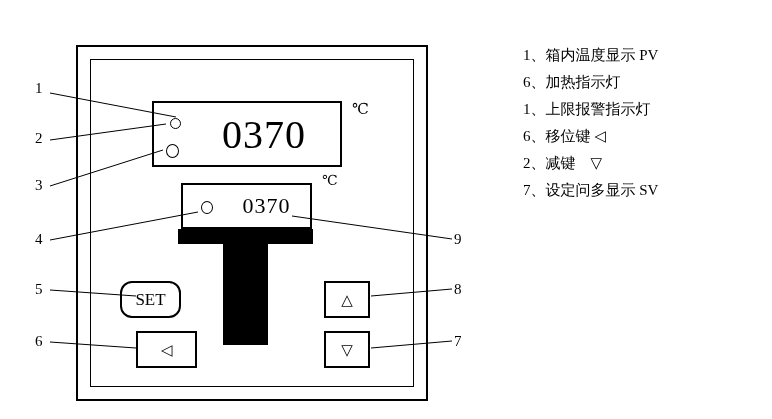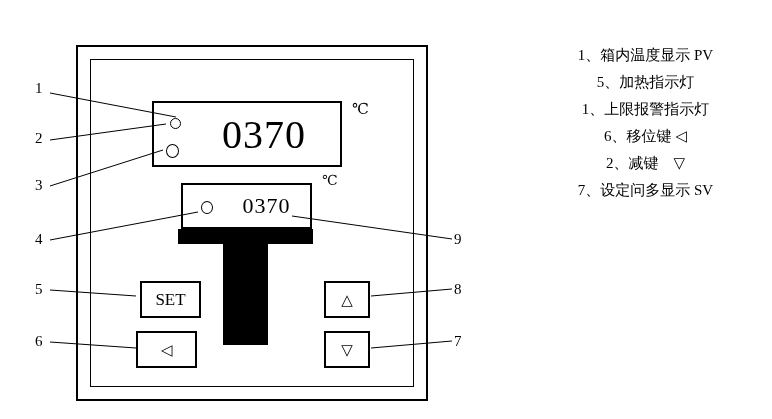--- a/index.html
+++ b/index.html
@@ -61,21 +61,21 @@
   }
   
   .t-bar  { position: absolute; left: 178px; top: 229px; width: 135px; height: 15px; background: #000; z-index: 1; }
   .t-stem { position: absolute; left: 223px; top: 244px; width: 45px;  height: 101px; background: #000; z-index: 1; }
   
   .btn {
     position: absolute; border: 2px solid #000; background: #fff;
     display: flex; align-items: center; justify-content: center;
     font-size: 17px; z-index: 2;
   }
-  .btn-set   { left: 140px; top: 281px; width: 61px; height: 37px; }
+  .btn-set   { left: 120px; top: 281px; width: 61px; height: 37px; border-radius: 12px; }
   .btn-shift { left: 136px; top: 331px; width: 61px; height: 37px; font-size: 15px; }
   .btn-up    { left: 324px; top: 281px; width: 46px; height: 37px; font-size: 15px; }
   .btn-down  { left: 324px; top: 331px; width: 46px; height: 37px; font-size: 15px; }
   
   .callout { position: absolute; font-size: 15px; z-index: 3; }
   .c1 { left: 35px;  top: 80px; }
   .c2 { left: 35px;  top: 130px; }
   .c3 { left: 35px;  top: 177px; }
   .c4 { left: 35px;  top: 231px; }
   .c5 { left: 35px;  top: 281px; }
@@ -87,21 +87,20 @@
   .leader-lines {
     position: absolute; left: 0; top: 0;
     width: 772px; height: 419px;
     z-index: 4; pointer-events: none;
   }
   
   .legend {
     position: absolute; left: 523px; top: 42px;
     width: 245px; font-size: 15px; line-height: 27px;
     z-index: 2;
-    text-align: center;
   }
   .legend-item { white-space: pre; }
 </style>
 </head>
 <body>
 
 <div class="canvas">
 
   <div class="panel-outer"></div>
   <div class="panel-inner"></div>
@@ -144,20 +143,20 @@
     <line x1="50" y1="240" x2="198" y2="212" stroke="#000" stroke-width="1"></line>
     <line x1="50" y1="290" x2="136" y2="296" stroke="#000" stroke-width="1"></line>
     <line x1="50" y1="342" x2="136" y2="348" stroke="#000" stroke-width="1"></line>
     <line x1="292" y1="216" x2="452" y2="239" stroke="#000" stroke-width="1"></line>
     <line x1="371" y1="296" x2="452" y2="289" stroke="#000" stroke-width="1"></line>
     <line x1="371" y1="348" x2="452" y2="341" stroke="#000" stroke-width="1"></line>
   </svg>
 
   <div class="legend">
     <div class="legend-item">1、箱内温度显示 PV</div>
-    <div class="legend-item">5、加热指示灯</div>
+    <div class="legend-item">6、加热指示灯</div>
     <div class="legend-item">1、上限报警指示灯</div>
     <div class="legend-item">6、移位键 ◁</div>
     <div class="legend-item">2、减键　▽</div>
     <div class="legend-item">7、设定问多显示 SV</div>
   </div>
 
 </div>
 
 </body></html>

